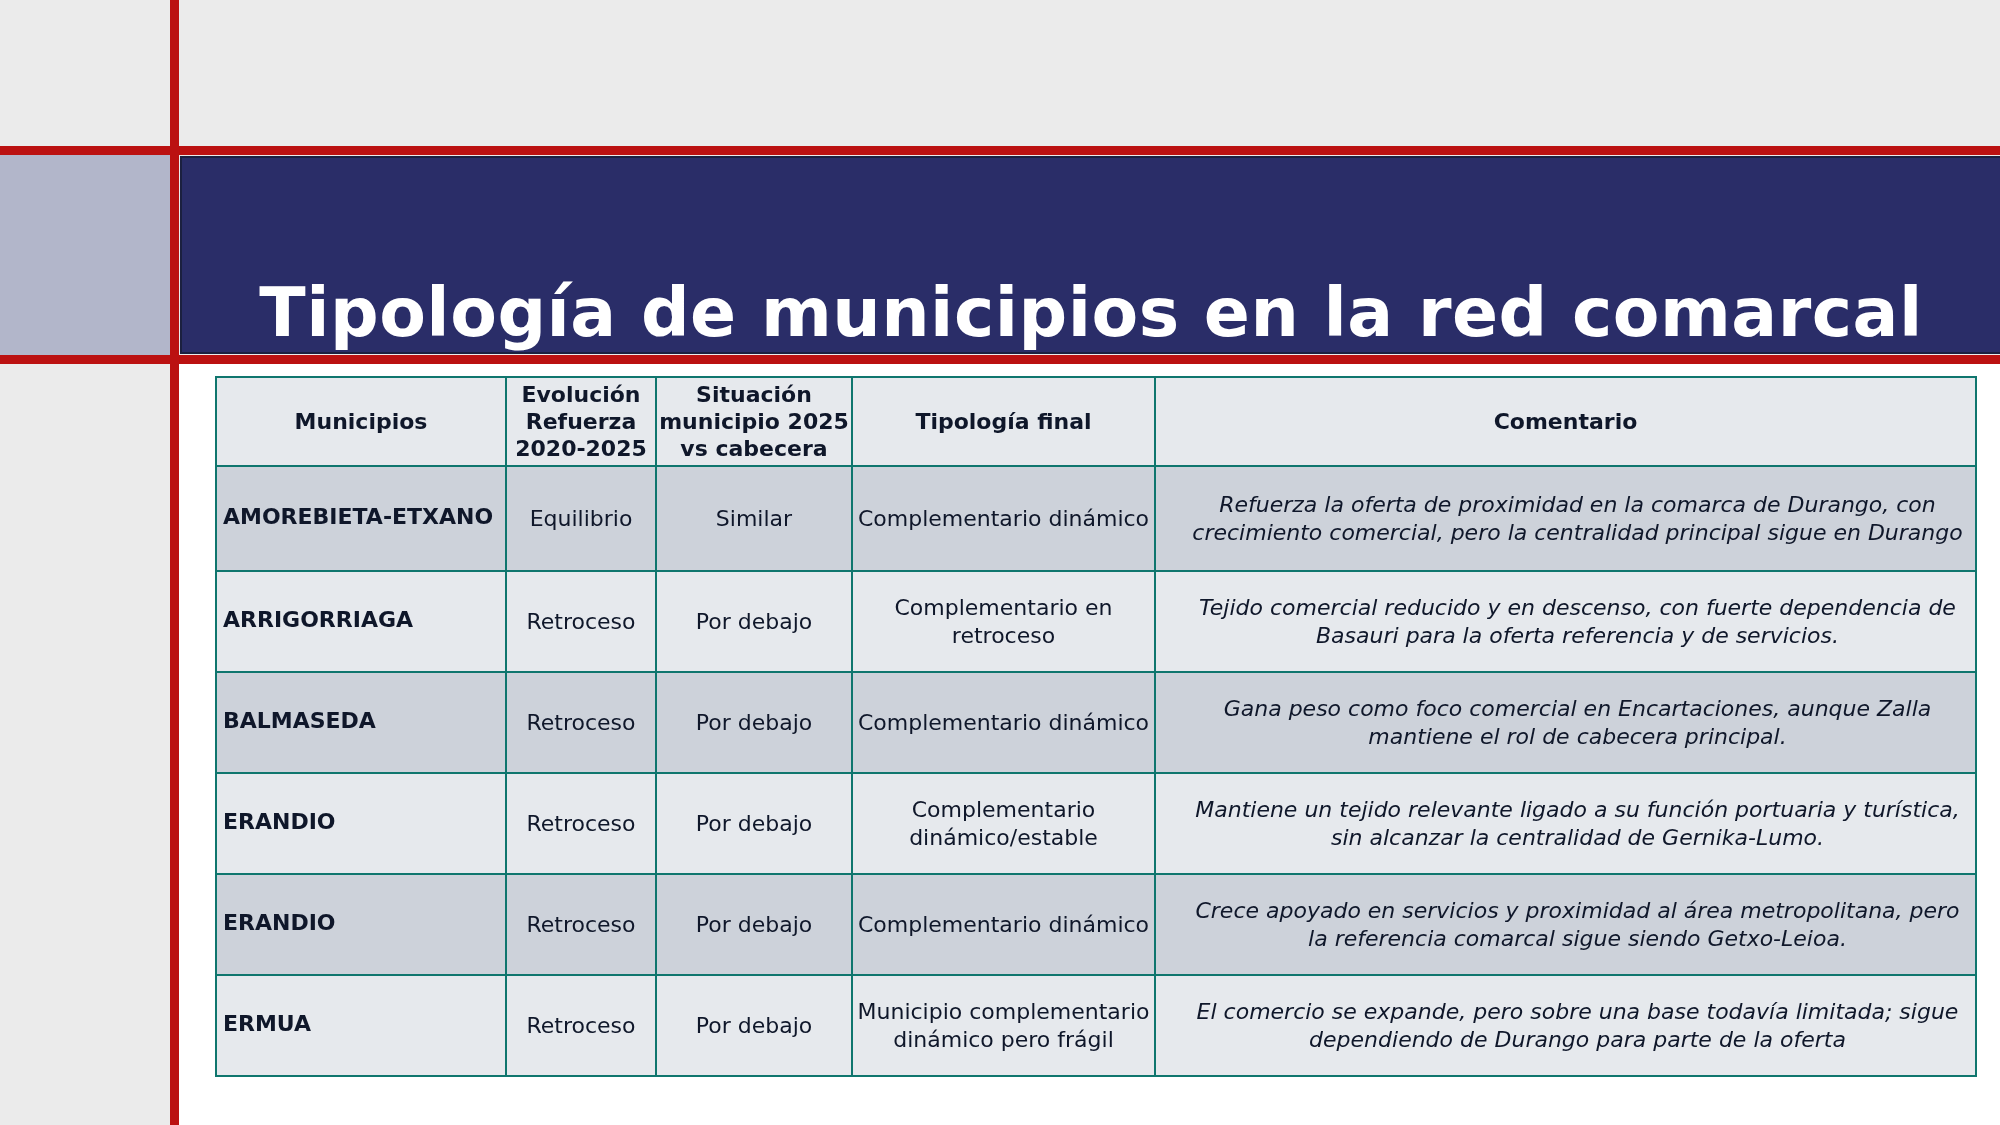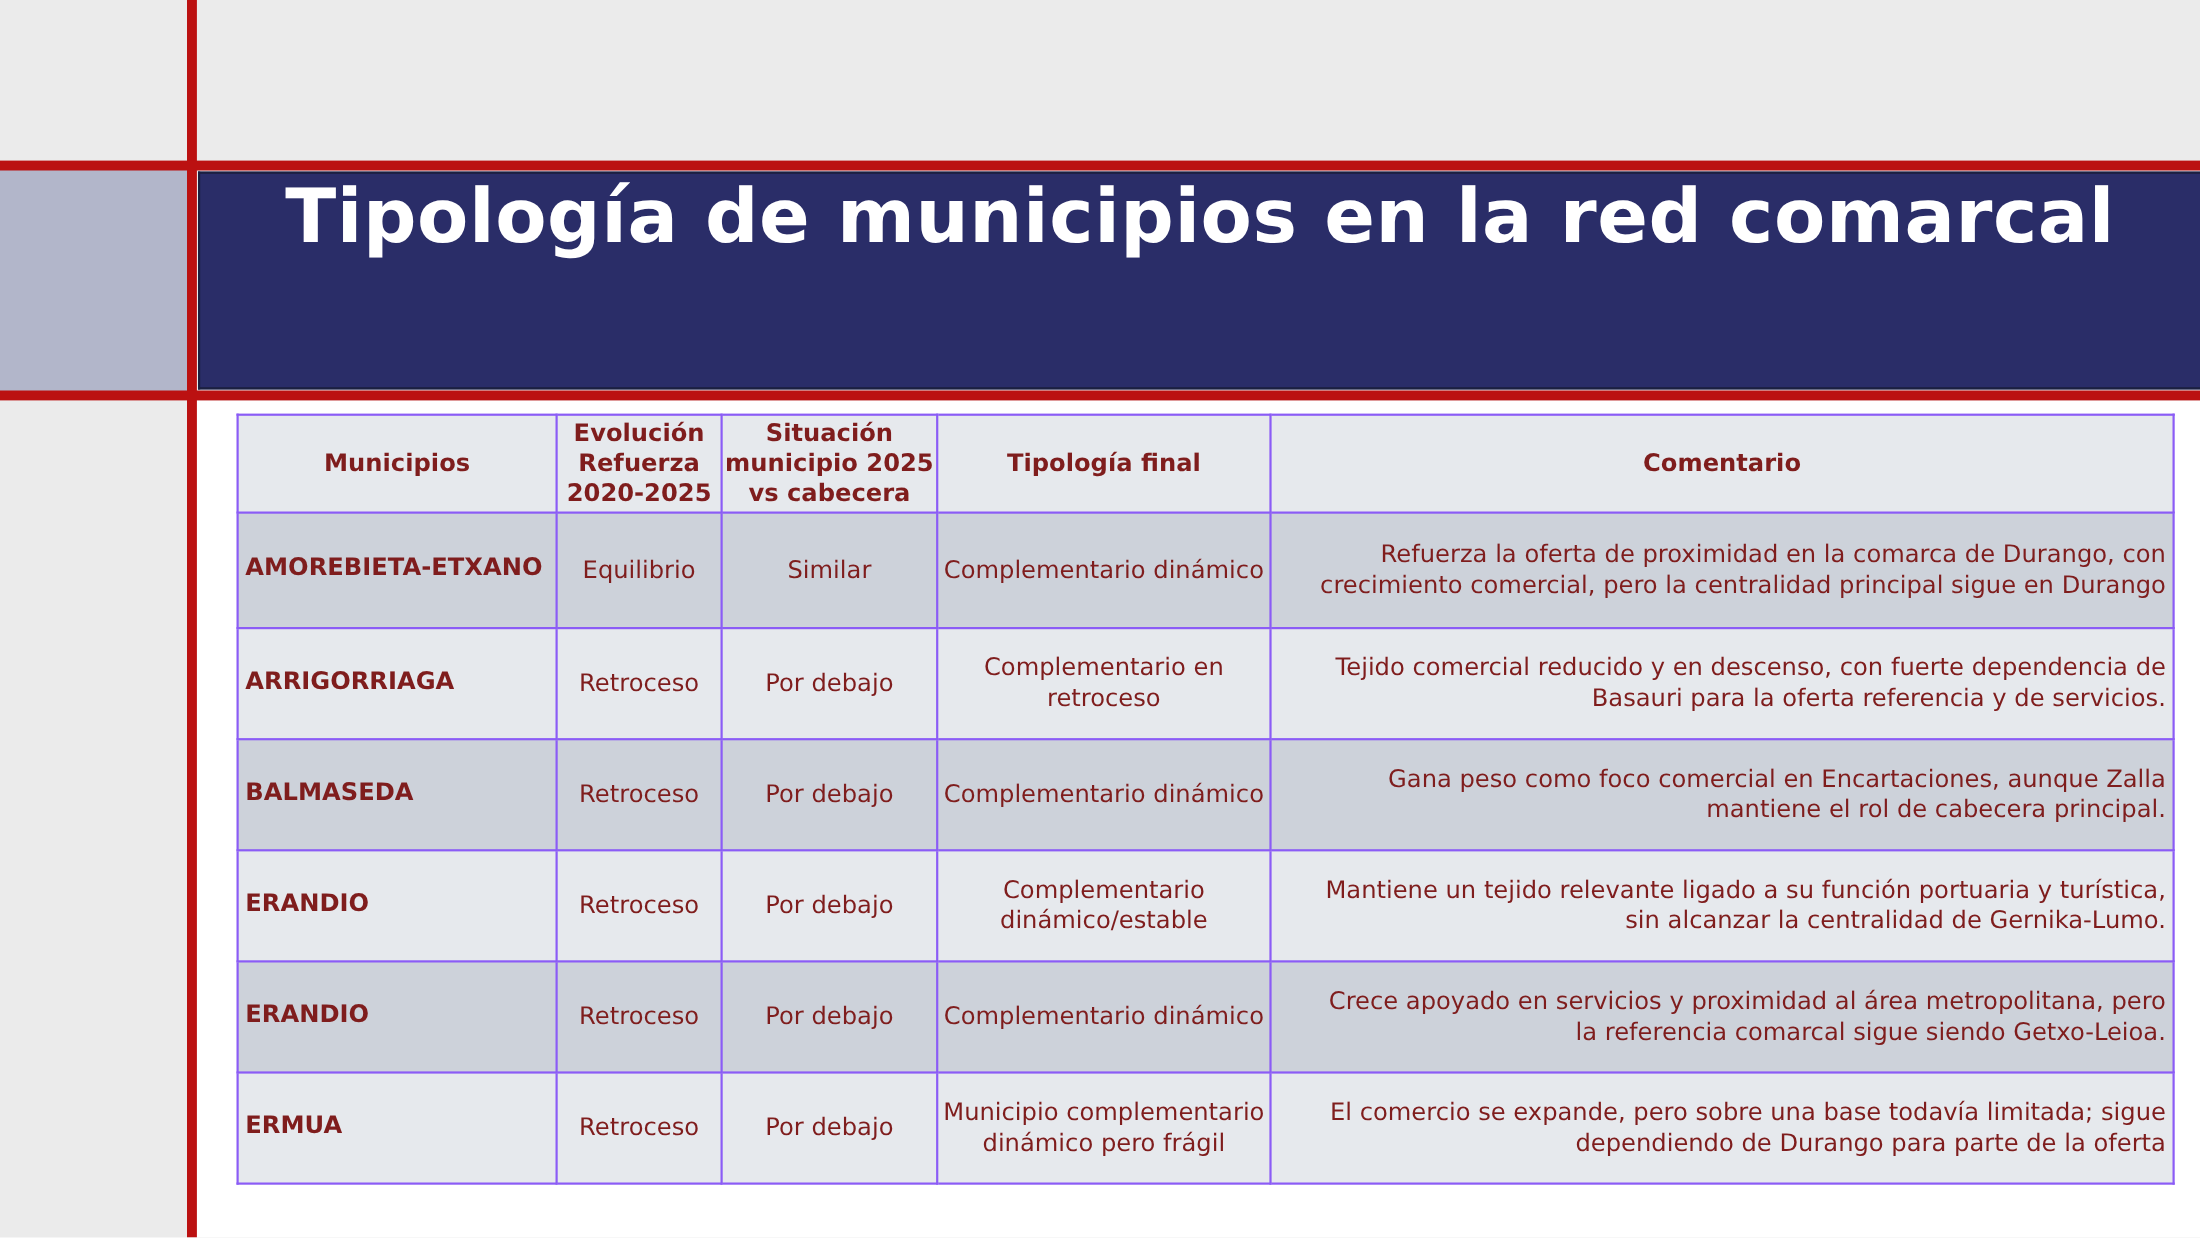--- a/index.html
+++ b/index.html
@@ -36,21 +36,21 @@
     .red-h.top { top: 146px; }
     .red-h.bottom { top: 355px; }
     .title-banner {
       position: absolute;
       left: 180px; top: 156px;
       width: 1820px; height: 198px;
       background: #2a2d68;
       border: 2px solid #1b2040;
       border-right: none;
       display: flex;
-      align-items: flex-start;
+      align-items: flex-end;
       justify-content: center;
     }
     .title-banner h1 {
       color: #ffffff;
       font-family: "DejaVu Sans", sans-serif;
       font-weight: bold;
       font-size: 68px;
       letter-spacing: 0.5px;
       white-space: nowrap;
     }
@@ -59,23 +59,23 @@
       left: 215px; top: 376px;
       width: 1760px;
     }
     table {
       width: 1760px;
       border-collapse: collapse;
       table-layout: fixed;
       border: 2px solid #1f5f7a;
     }
     th, td {
-      border: 2px solid #8b5cf6;
+      border: 2px solid #0f766e;
       font-family: "DejaVu Sans", sans-serif;
-      color: #7f1d1d;
+      color: #0f172a;
       vertical-align: middle;
     }
     th {
       background: #e6e9ed;
       font-weight: bold;
       font-size: 22px;
       line-height: 27px;
       text-align: center;
       height: 89px;
       padding: 0 2px;
@@ -88,23 +88,24 @@
     tr.light td { background: #e6e9ed; }
     tr.dark td { background: #cdd2da; }
     td.muni {
       font-weight: bold;
       text-align: left;
       padding-left: 6px;
       padding-bottom: 3px;
     }
     td.center { text-align: center; }
     td.comment {
-      text-align: right;
+      text-align: center;
       padding-left: 30px;
       padding-right: 6px;
+      font-style: italic;
     }
     tr.tall td { height: 105px; }
     tr.norm td { height: 101px; }
   </style>
 </head>
 <body>
 
 <div class="white-area"></div>
 <div class="side-block"></div>
 <div class="red-v"></div>

